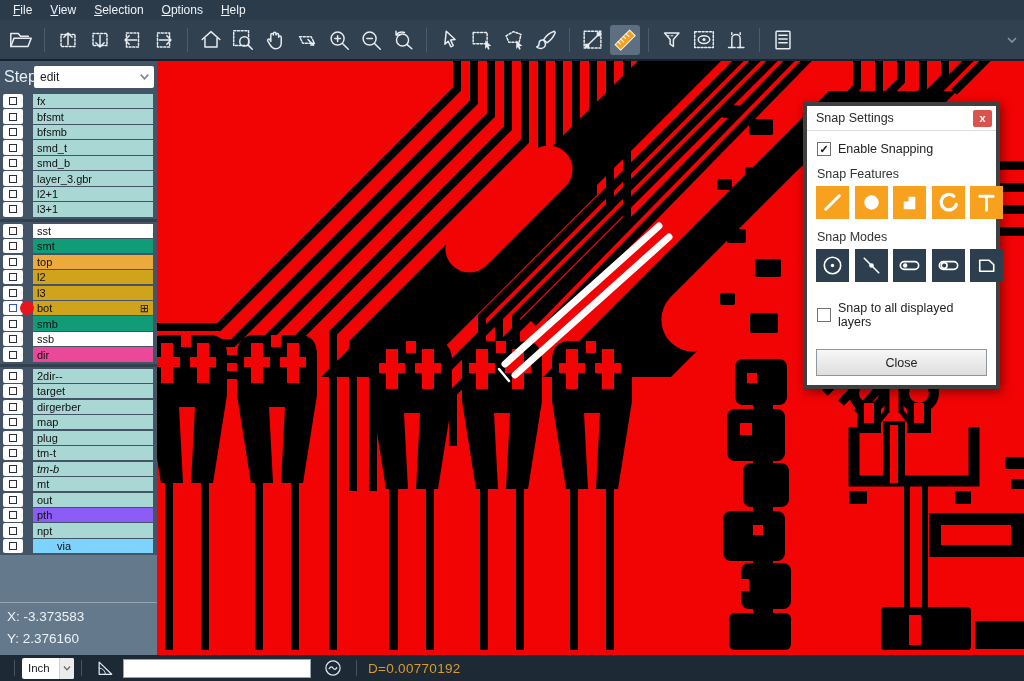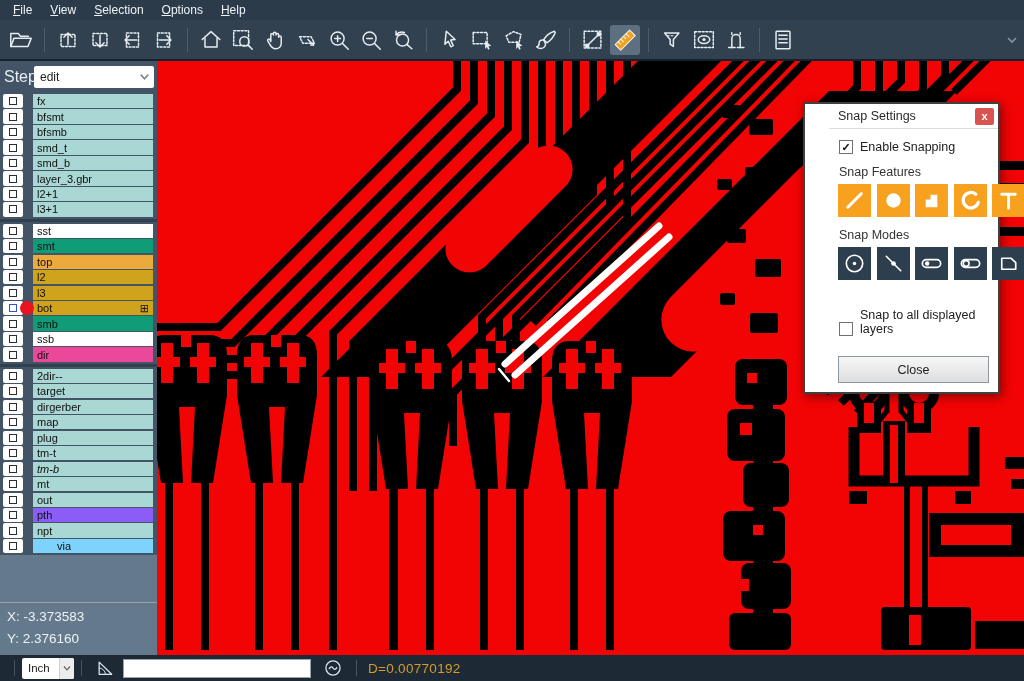--- a/index.html
+++ b/index.html
@@ -42,26 +42,26 @@
   .coords-panel { flex:1; background:#64798b; position:relative; margin-top:1px; }
   .coords-hr { position:absolute; top:47px; left:0; right:0; border-top:1px solid #93a5b2; }
   .coord-x { position:absolute; top:54px; left:7px; font-size:13.5px; color:#edf2f6; }
   .coord-y { position:absolute; top:76px; left:7px; font-size:13.5px; color:#edf2f6; }
 
   
   .canvas-wrap { flex:1; position:relative; overflow:hidden; background:#f30404; }
   .canvas-wrap > svg { position:absolute; left:0; top:0; }
 
   
-  .dialog { position:absolute; left:646px; top:41px; width:197px; background:#fff; border:2px solid #404040; box-shadow:2px 3px 10px rgba(0,0,0,.45); font-size:12px; color:#222;padding-left:24px; }
+  .dialog { position:absolute; left:646px; top:41px; width:197px; background:#fff; border:4px solid #404040; box-shadow:2px 3px 10px rgba(0,0,0,.45); font-size:12px; color:#222; }
   .dlg-title { height:25px; display:flex; align-items:center; padding:0 4px 0 9px; border-bottom:1px solid #d9dde0; font-size:12.5px; color:#2a2a2a; }
   .dlg-close { margin-left:auto; width:19px; height:17px; background:#d9544e; color:#fff; display:flex; align-items:center; justify-content:center; font-size:11px; border-radius:2px; font-weight:bold; line-height:1; }
   .dlg-body { padding:8px 9px 9px; }
   .chk-row { display:flex; align-items:center; gap:7px; margin:3px 0 0 1px; font-size:12.5px; }
-  .chk-row.second { margin-top:28px;align-items:flex-end; }
+  .chk-row.second { margin-top:19px; }
   .chk { width:14px; height:14px; border:1.6px solid #707070; background:#fff; flex:none; display:flex; align-items:center; justify-content:center; font-size:11px; font-weight:bold; color:#111; line-height:1; }
   .sec-label { margin:11px 0 5px 1px; font-size:12.5px; color:#333; }
   .btn-row { display:flex; gap:5.5px; }
   .snap-btn { width:33px; height:33px; display:flex; align-items:center; justify-content:center; flex:none; }
   .snap-btn.feature { background:#f7a11f; }
   .snap-btn.mode { background:#2d3e4e; }
   .snap-btn svg { width:27px; height:27px; stroke:#fff; fill:none; stroke-width:1.7; stroke-linecap:round; stroke-linejoin:round; }
   .dlg-close-btn { margin-top:20px; height:27px; border:1px solid #8f979e; background:linear-gradient(#f7f7f7,#dedede); display:flex; align-items:center; justify-content:center; font-size:12.5px; color:#222; }
 
   

